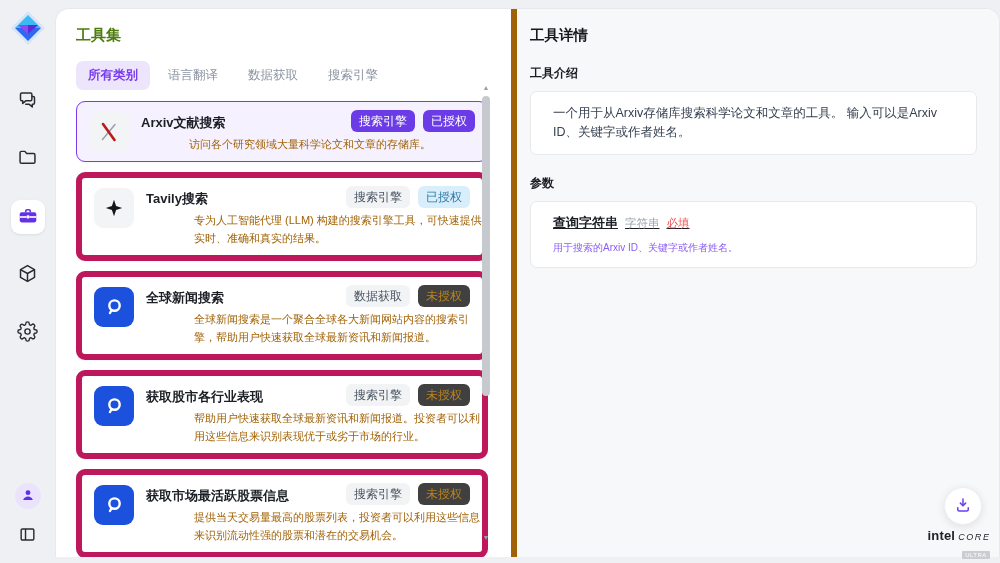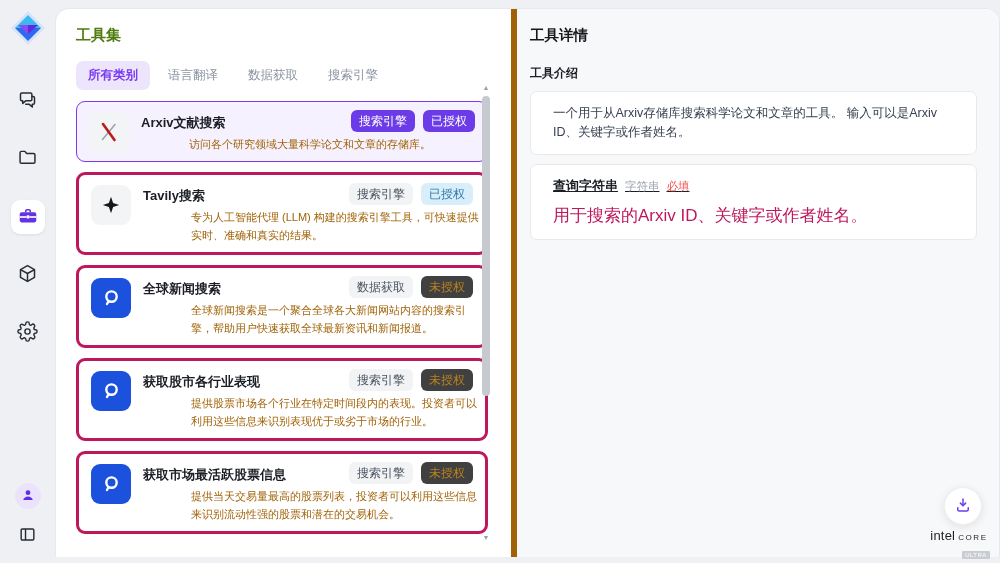--- a/index.html
+++ b/index.html
@@ -36,21 +36,21 @@
   .left-col { width:455px; position:relative; padding:17px 0 0 20px; }
   .page-title { font-size:15px; font-weight:bold; color:#4d7c0f; }
   .tabs { display:flex; align-items:center; gap:6px; margin-top:16px; }
   .tab {
     border:none; background:transparent; font-size:12.5px; color:#8b93a2;
     padding:6px 12px; border-radius:7px; cursor:pointer; font-family:inherit;
   }
   .tab.active { background:#ede5fc; color:#7a3bf0; font-weight:bold; }
   .cards { margin-top:11px; width:412px; display:flex; flex-direction:column; gap:10px; }
   .tool-card {
-    background:#fff; border:3px solid #be185d; border-radius:9px;
+    background:#fff; border:6px solid #be185d; border-radius:9px;
     padding:8px 12px; display:flex; gap:12px; cursor:pointer;
     box-shadow:0 1px 2px rgba(16,24,40,.03);
   }
   .tool-card.selected { background:#f6f1fe; border:1.5px solid #7c3aed; }
   .tool-icon {
     width:40px; height:40px; border-radius:9px; background:#f3f4f6; flex:0 0 40px;
     display:flex; align-items:center; justify-content:center; margin-top:2px;
   }
   .tool-icon.blue { background:#1b51dd; }
   .tool-body { flex:1; min-width:0; }
@@ -82,31 +82,31 @@
   .section-heading { font-size:12px; font-weight:bold; color:#1b1e24; margin-top:20px; }
   .detail-card {
     background:#fff; border:1px solid #e8e9eb; border-radius:7px;
     margin-top:9px; padding:12px 22px;
   }
   .intro-text { font-size:12.5px; color:#374151; line-height:1.5; }
   .param-row { display:flex; align-items:baseline; gap:7px;text-decoration:underline; }
   .param-name { font-size:13px; font-weight:bold; color:#1b1e24; }
   .param-type { font-size:11.5px; color:#9ca3af; }
   .param-required { font-size:11.5px; color:#ef5350; }
-  .param-desc { font-size:17px; color:#be185d; margin-top:9px; }
+  .param-desc { font-size:10px; color:#8b5cf6; margin-top:9px; }
   
   .download-fab {
     position:absolute; left:944px; top:487px; width:38px; height:38px; border-radius:50%;
     background:#ffffff; border:1px solid #eceef1; box-shadow:0 2px 8px rgba(16,24,40,.10);
     display:flex; align-items:center; justify-content:center; cursor:pointer;
   }
   .intel-logo { position:absolute; left:928px; top:528px; width:62px; text-align:center; }
   .intel-line { display:flex; align-items:baseline; justify-content:center; gap:3px; color:#1d1f23; }
-  .intel-word { font-size:13px; font-weight:normal; letter-spacing:.2px; }
-  .core-word  { font-size:11px; letter-spacing:1.6px; font-variant:small-caps; }
+  .intel-word { font-size:13px; font-weight:bold; letter-spacing:.2px; }
+  .core-word  { font-size:13px; letter-spacing:1.6px; font-variant:small-caps;font-style:italic; }
   .ultra-badge {
     display:inline-block; margin-left:34px; background:#c9ccd1; color:#ffffff;
     font-size:6px; line-height:8px; padding:0 3px; border-radius:1px; letter-spacing:.5px;
   }
 </style>
 </head>
 <body>
 
 <div class="rail">
   <div class="rail-logo">
@@ -260,21 +260,21 @@
           </svg>
         </div>
         <div class="tool-body">
           <div class="tool-head">
             <div class="tool-title">获取股市各行业表现</div>
             <div class="badges">
               <span class="badge cat">搜索引擎</span>
               <span class="badge auth-no">未授权</span>
             </div>
           </div>
-          <div class="tool-desc">提供股票市场各个行业在特定时间段内的表现。投资者可以利用这些信息来识别表现优于或劣于市场的行业。</div>
+          <div class="tool-desc">帮助用户快速获取全球最新资讯和新闻报道。投资者可以利用这些信息来识别表现优于或劣于市场的行业。</div>
         </div>
       </div>
 
       <div class="tool-card">
         <div class="tool-icon blue">
           <svg width="22" height="22" viewBox="0 0 22 22" fill="none" stroke="#ffffff" stroke-width="2.4" stroke-linecap="round">
             <circle cx="11.5" cy="9.6" r="5.2"></circle>
             <line x1="8.7" y1="14" x2="7" y2="17"></line>
           </svg>
         </div>
@@ -300,20 +300,21 @@
   </div>
 
   <div class="right-col">
     <div class="detail-title">工具详情</div>
 
     <div class="section-heading">工具介绍</div>
     <div class="detail-card">
       <div class="intro-text">一个用于从Arxiv存储库搜索科学论文和文章的工具。 输入可以是Arxiv ID、关键字或作者姓名。</div>
     </div>
 
+    <div class="section-heading">参数</div>
     <div class="detail-card">
       <div class="param-row">
         <span class="param-name">查询字符串</span>
         <span class="param-type">字符串</span>
         <span class="param-required">必填</span>
       </div>
       <div class="param-desc">用于搜索的Arxiv ID、关键字或作者姓名。</div>
     </div>
   </div>
 </div>

